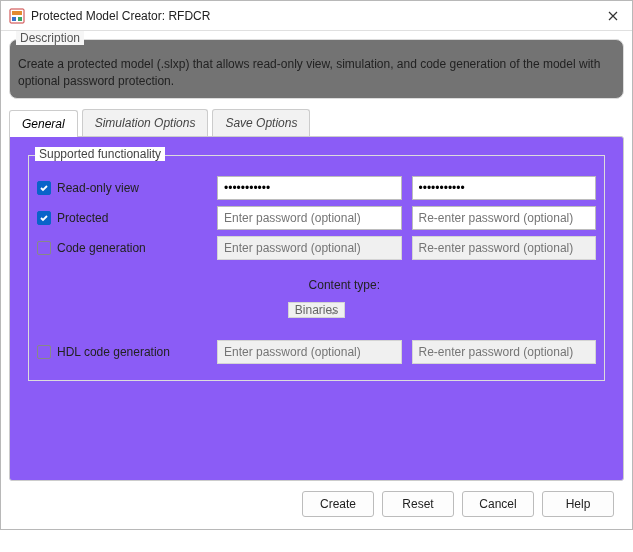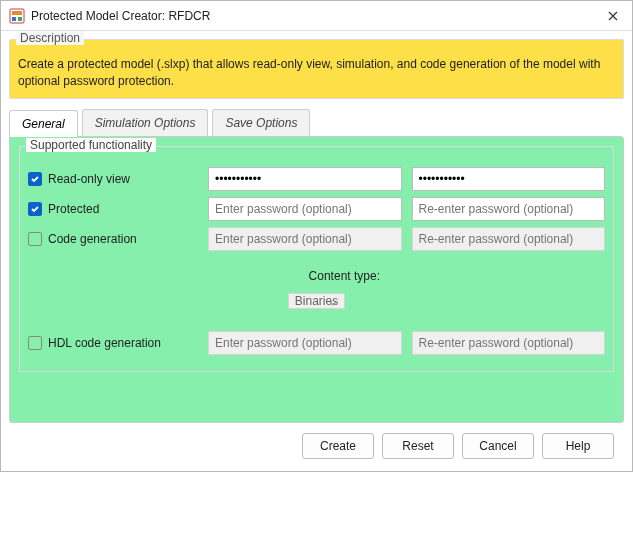--- a/index.html
+++ b/index.html
@@ -1,34 +1,34 @@
 <!DOCTYPE html>
 <html><head>
 <meta charset="utf-8">
 <style>
   * { box-sizing: border-box; }
   html, body { margin:0; padding:0; font-family: "Segoe UI", Arial, sans-serif; font-size: 12px; color:#222; background:#fff; }
-  .window { width:633px; height:472px; border:1px solid #b8b8b8; background:#fff; display:flex; flex-direction:column; }
+  .window { width:633px; height:530px; border:1px solid #b8b8b8; background:#fff; display:flex; flex-direction:column; }
   .titlebar { height:30px; display:flex; align-items:center; padding:0 8px; border-bottom:1px solid #e0e0e0; }
   .titlebar .icon { width:16px; height:16px; margin-right:6px; }
   .titlebar .title { font-size:12px; }
   .titlebar .spacer { flex:1; }
   .titlebar .close { font-size:14px; padding:0 6px; cursor:default; }
   .content { flex:1; display:flex; flex-direction:column; padding:4px 8px 0 8px; }
 
   .groupbox { border:1px solid #dcdcdc; border-radius:2px; margin:4px 0 6px 0; position:relative; padding:16px 8px 8px 8px; background:#f6f6f6; }
-  .groupbox.desc { background:#fde047; }
+  .groupbox.desc { background:#737373;border-radius:8px; }
   .groupbox .legend { position:absolute; top:-9px; left:6px; background:#f6f6f6; padding:0 4px; font-size:12px; color:#555; }
   .desc-text { color:#222; line-height:1.4; }
 
   .tabs { display:flex; gap:4px; margin-top:4px; }
   .tab { padding:6px 12px; border:1px solid #ccc; border-bottom:none; border-radius:3px 3px 0 0; background:#f2f2f2; color:#444; cursor:default;font-style:italic; }
   .tab.active { background:#fff; color:#000; position:relative; top:1px; }
 
-  .tabpanel { border:1px solid #ccc; border-radius:0 3px 3px 3px; flex:1; background:#86efac; padding:3px; }
+  .tabpanel { border:1px solid #ccc; border-radius:0 3px 3px 3px; flex:1; background:#8b5cf6; padding:12px; }
   .fieldset { border:1px solid #dcdcdc; margin:6px; padding:14px 8px 10px 8px; position:relative; }
   .fieldset .legend { position:absolute; top:-9px; left:6px; background:#fff; padding:0 4px; font-size:12px; color:#444; }
 
   .row { display:flex; align-items:center; gap:10px; margin:6px 0; }
   .cb-col { width:170px; display:flex; align-items:center; gap:6px; }
   .cb { width:14px; height:14px; border:1px solid #888; border-radius:2px; display:inline-flex; align-items:center; justify-content:center; }
   .cb.checked { background:#0a63c9; border-color:#0a63c9; }
   .cb.checked svg { stroke:#fff; }
   input.pwd { flex:1; height:24px; border:1px solid #bcbcbc; padding:2px 6px; font-family:inherit; font-size:12px; }
   input.pwd.disabled { background:#f0f0f0; color:#8a8a8a; border-color:#d4d4d4; }

